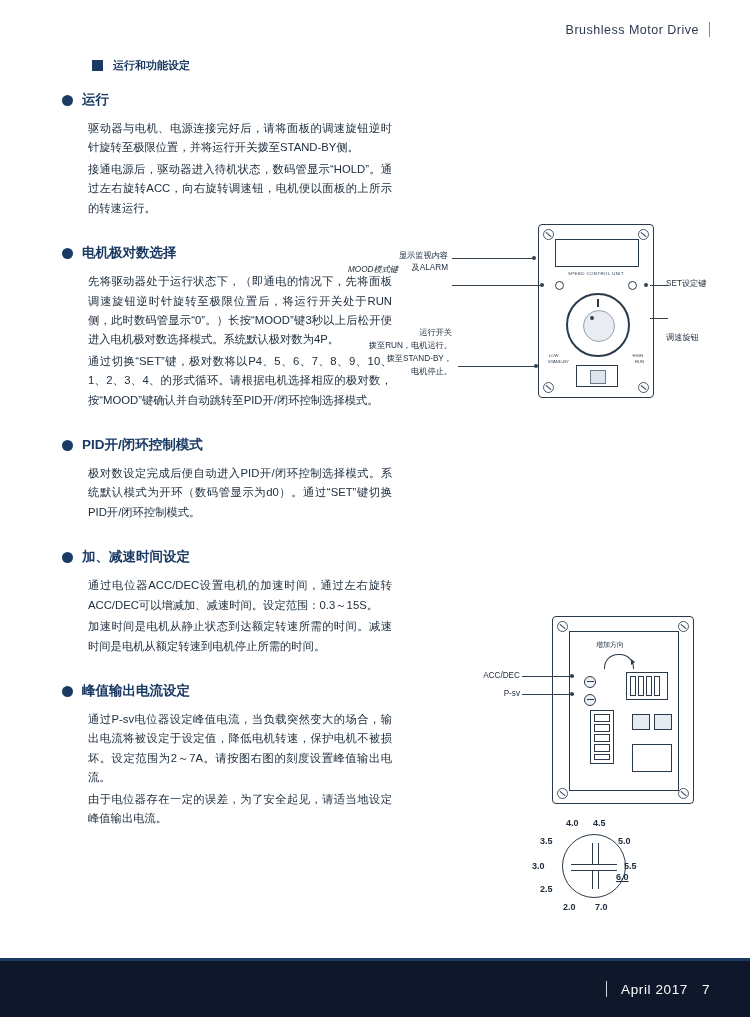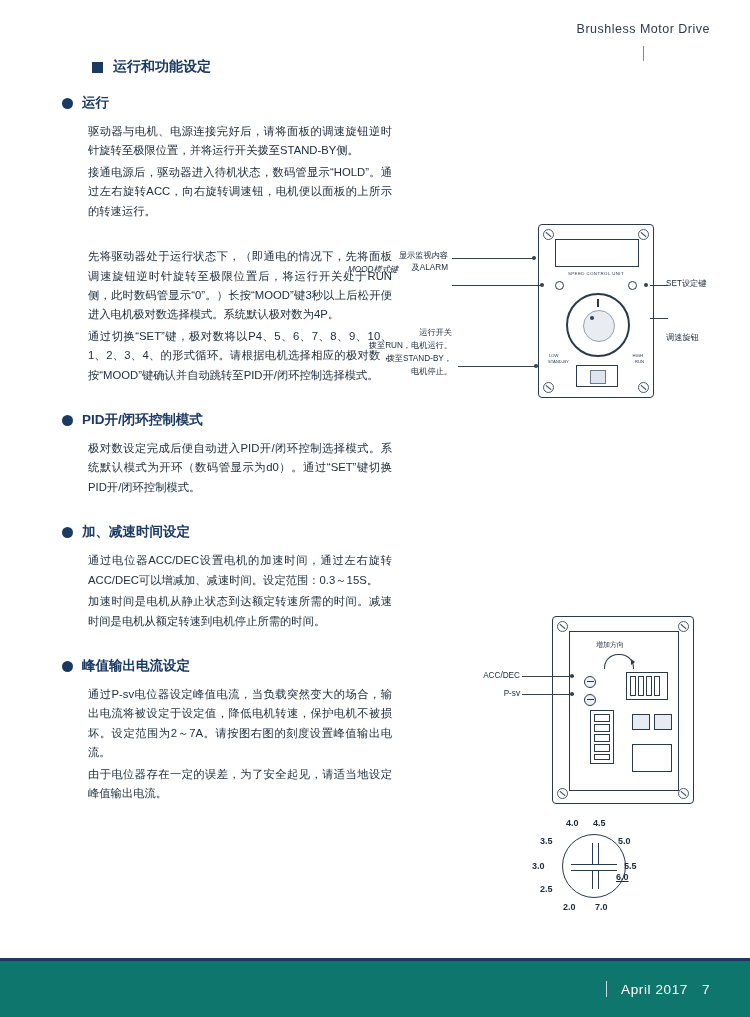--- a/index.html
+++ b/index.html
@@ -10,46 +10,46 @@
     color:#1b2a3a;
     position:relative;
     overflow:hidden;
   }
   .page{position:relative;width:750px;height:1017px;}
 
   
   .header{
     position:absolute;top:22px;right:40px;
     display:flex;align-items:center;gap:10px;
-    font-size:12.5px;letter-spacing:.5px;color:#2b3a4e;flex-direction:column;
+    font-size:12.5px;letter-spacing:.5px;color:#2b3a4e;
   }
   .header .bar{display:inline-block;width:1px;height:15px;background:#7d8b9b;}
 
   
   .footer{
     position:absolute;left:0;bottom:0;width:750px;height:56px;
-    background:#0f766e;
+    background:#0f172a;
   }
   .footer-line{
     position:absolute;left:0;bottom:56px;width:750px;height:3px;background:#1b3a63;
   }
   .footer-inner{
     position:absolute;right:40px;top:0;height:56px;
     display:flex;align-items:center;gap:14px;
     color:#ffffff;font-size:13.5px;letter-spacing:.6px;
   }
   .footer-inner .bar{display:inline-block;width:1px;height:16px;background:#cdd7e4;}
   .footer-page{font-size:13.5px;}
 
   
   .content{position:absolute;left:62px;top:58px;width:330px;}
 
   .h1{
     display:flex;align-items:center;gap:10px;
-    font-size:14px;font-weight:bold;color:#1b3a63;
+    font-size:11px;font-weight:bold;color:#1b3a63;
     margin:0 0 18px 0;
     padding-left:30px;
   }
   .h1 .sq{width:11px;height:11px;background:#1b3a63;display:inline-block;}
 
   .h2{
     display:flex;align-items:center;gap:9px;
     font-size:13.5px;font-weight:bold;color:#1b3a63;
     margin:0 0 10px 0;
   }
@@ -162,20 +162,24 @@
     <div class="sec">
       <div class="h2">
         <span class="dot"></span>
         <span>运行</span>
       </div>
       <p>驱动器与电机、电源连接完好后，请将面板的调速旋钮逆时针旋转至极限位置，并将运行开关拨至STAND-BY侧。</p>
       <p>接通电源后，驱动器进入待机状态，数码管显示“HOLD”。通过左右旋转ACC，向右旋转调速钮，电机便以面板的上所示的转速运行。</p>
     </div>
 
     <div class="sec">
+      <div class="h2">
+        <span class="dot"></span>
+        <span>电机极对数选择</span>
+      </div>
       <p>先将驱动器处于运行状态下，（即通电的情况下，先将面板调速旋钮逆时针旋转至极限位置后，将运行开关处于RUN侧，此时数码管显示“0”。）长按“MOOD”键3秒以上后松开便进入电机极对数选择模式。系统默认极对数为4P。</p>
       <p>通过切换“SET”键，极对数将以P4、5、6、7、8、9、10、1、2、3、4、的形式循环。请根据电机选择相应的极对数，按“MOOD”键确认并自动跳转至PID开/闭环控制选择模式。</p>
     </div>
 
     <div class="sec">
       <div class="h2">
         <span class="dot"></span>
         <span>PID开/闭环控制模式</span>
       </div>
       <p>极对数设定完成后便自动进入PID开/闭环控制选择模式。系统默认模式为开环（数码管显示为d0）。通过“SET”键切换PID开/闭环控制模式。</p>

